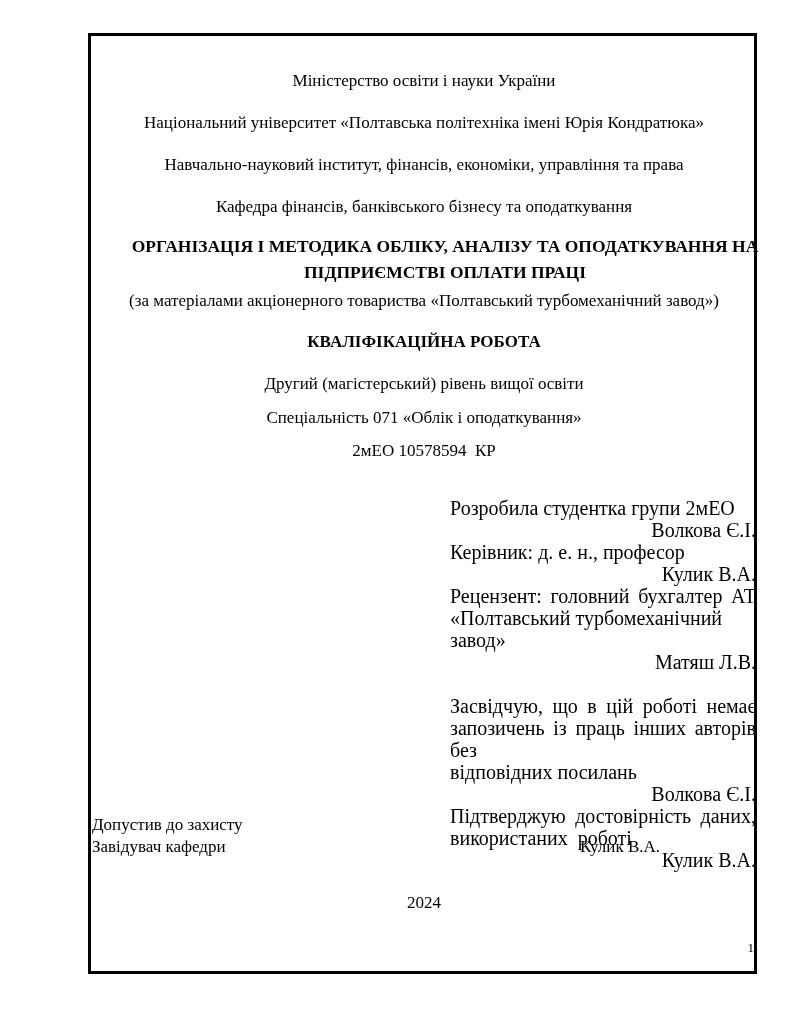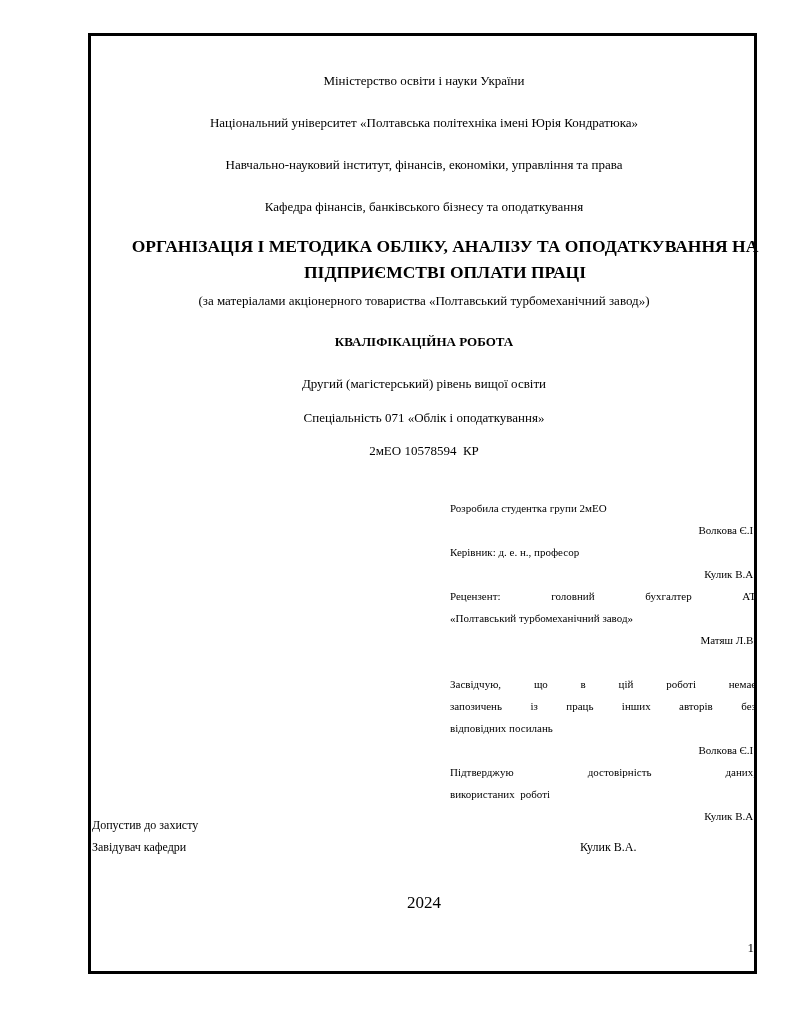--- a/index.html
+++ b/index.html
@@ -6,30 +6,30 @@
   .page{
     position:relative;width:791px;height:1024px;background:#fff;
     font-family:"Liberation Serif","DejaVu Serif",serif;color:#000;overflow:hidden;
   }
   .frame{
     position:absolute;left:88px;top:33px;width:669px;height:941px;
     border:3px solid #000;box-sizing:border-box;
   }
   .center-line{
     position:absolute;left:91px;width:666px;text-align:center;
-    font-size:13px;line-height:21px;white-space:pre-wrap;
+    font-size:17px;line-height:21px;white-space:pre-wrap;
   }
   .title-block{position:absolute;left:91px;top:233px;width:666px;text-align:center;margin-left:21px;}
   .title-line{font-weight:bold;font-size:17.5px;line-height:26px;}
   .work-type{font-weight:bold;}
-  .credits{position:absolute;left:450px;top:497px;width:306px;font-size:11px;}
+  .credits{position:absolute;left:450px;top:497px;width:306px;font-size:20px;}
   .credits-line{line-height:22px;min-height:22px;white-space:pre-wrap;text-align:left;}
   .credits-line[data-align="right"]{text-align:right;}
   .credits-line[data-align="justify"]{text-align:justify;text-align-last:justify;}
-  .approval{position:absolute;left:92px;top:814px;width:664px;font-size:12px;line-height:22px;}
+  .approval{position:absolute;left:92px;top:814px;width:664px;font-size:17px;line-height:22px;}
   .approval-row{position:relative;}
   .head-name{position:absolute;left:488px;top:0;}
   .year{position:absolute;left:91px;top:893px;width:666px;text-align:center;font-size:17px;}
   .page-num{position:absolute;left:718px;top:940px;width:36px;text-align:right;font-size:13px;}
 </style>
 </head>
 <body>
 
 <div class="page">
   <div class="frame"></div>

